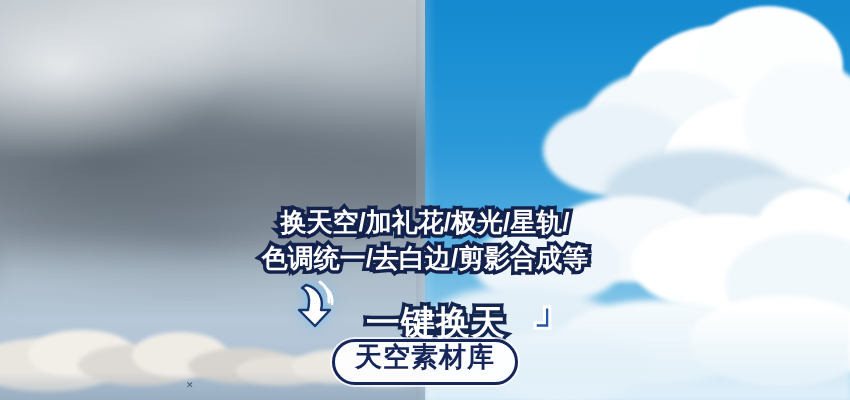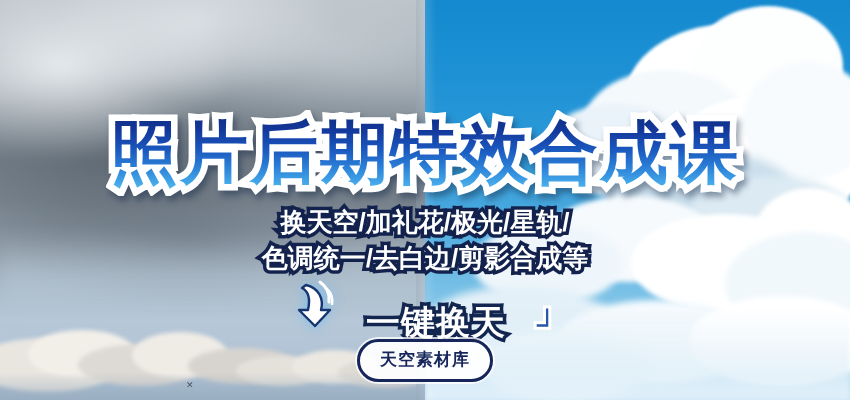--- a/index.html
+++ b/index.html
@@ -247,25 +247,25 @@
   .badges {
     position: absolute;
     left: 0; right: 0;
     top: 339px;
     display: flex;
     justify-content: center;
     align-items: center;
     gap: 16px;
   }
   .pill {
-    font-size: 17px;
+    font-size: 27px;
     font-weight: 700;
     letter-spacing: 1px;
     line-height: 1;
-    padding: 9px 20px 11px;
+    padding: 2px 20px 11px;
     border-radius: 26px;
     white-space: nowrap;
   }
   .pill-outline {
     background: rgba(255,255,255,.92);
     color: #16255a;
     border: 3px solid #16255a;
     box-shadow: 0 0 0 2px rgba(255,255,255,.75);
   }
   .pill-solid {
@@ -311,24 +311,20 @@
     <div class="rc rc14"></div>
     <div class="rc rc15"></div>
     <div class="rc rc16"></div>
     <div class="right-base"></div>
   </div>
 
   <div class="seam"></div>
 
   <div class="content">
 
-    <div class="title-wrap">
-      <div class="title-stroke">照片后期特效合成课</div>
-      <div class="title-fill">照片后期特效合成课</div>
-    </div>
 
     <div class="sub-wrap">
       <div class="sub-line">
         <div class="sub-stroke">换天空/加礼花/极光/星轨/</div>
         <div class="sub-fill">换天空/加礼花/极光/星轨/</div>
       </div>
       <div class="sub-line">
         <div class="sub-stroke">色调统一/去白边/剪影合成等</div>
         <div class="sub-fill">色调统一/去白边/剪影合成等</div>
       </div>

